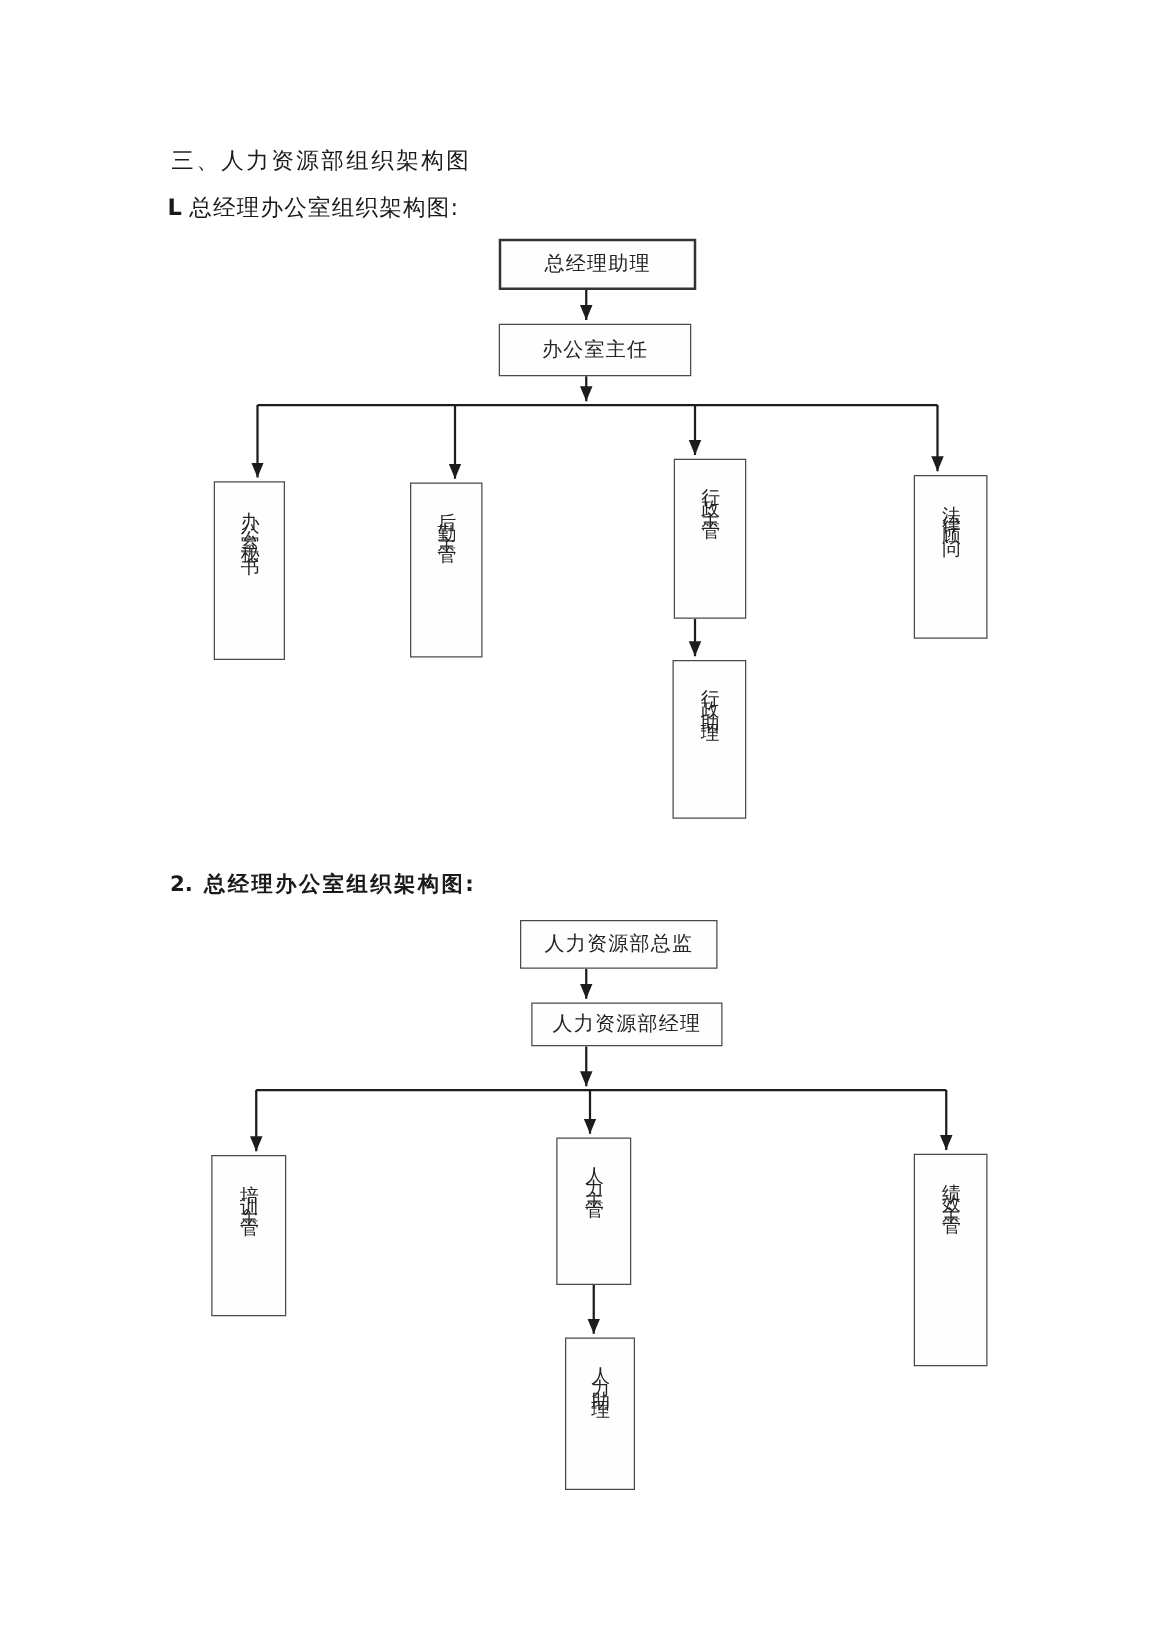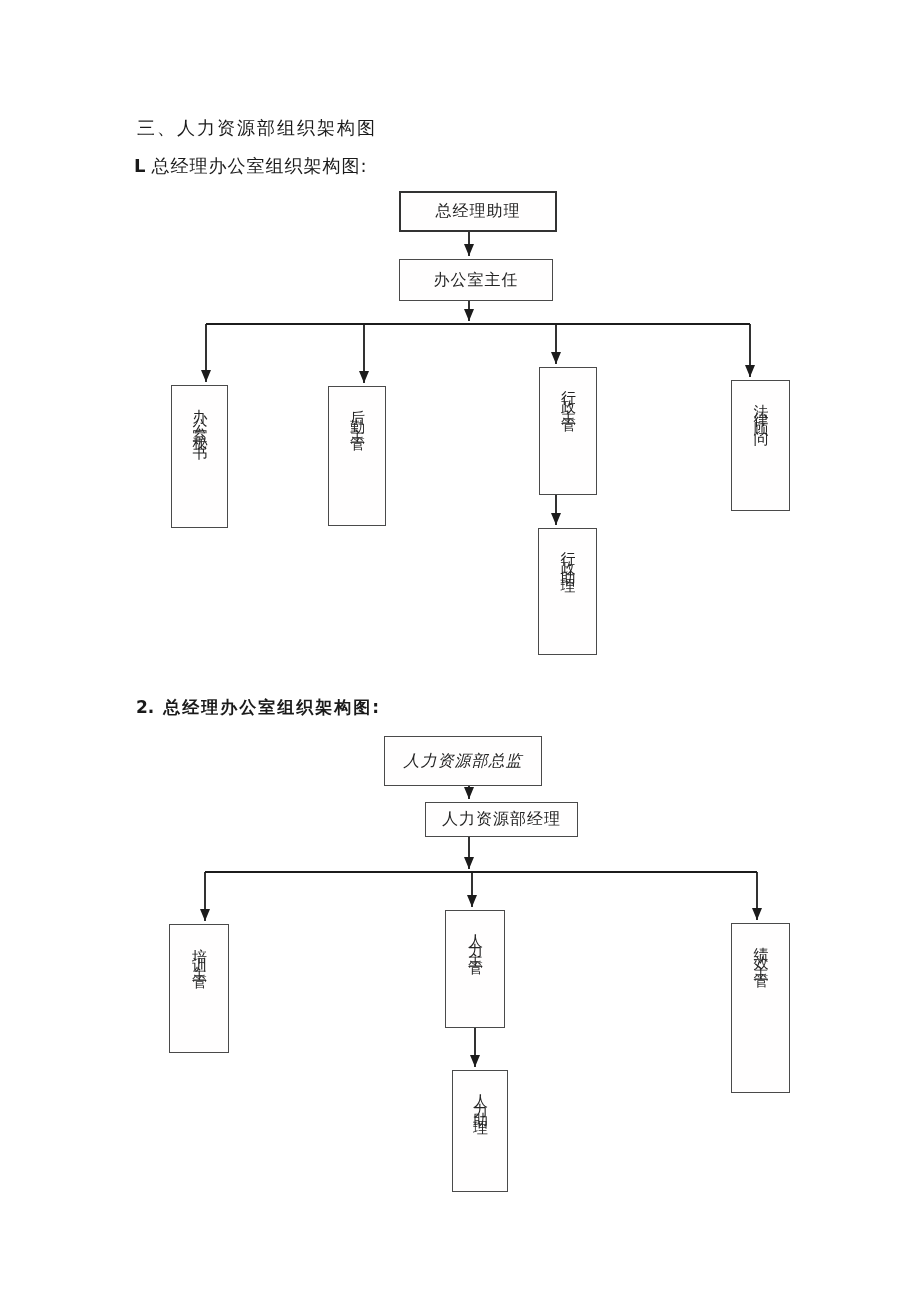--- a/index.html
+++ b/index.html
@@ -139,21 +139,21 @@
   </div>
 
   <div class="node node-v" style="left:731px; top:380px; width:59px; height:131px;">
     <span class="label">法律顾问</span>
   </div>
 
   <div class="node node-v" style="left:538px; top:528px; width:59px; height:127px;">
     <span class="label">行政助理</span>
   </div>
 
-  <div class="node node-h" style="left:384px; top:736px; width:158px; height:50px;font-style:italic;">
+  <div class="node node-h" style="left:416px; top:736px; width:158px; height:39px;">
     <span class="label">人力资源部总监</span>
   </div>
 
   <div class="node node-h" style="left:400px; top:802px; width:153px; height:35px;margin-left:25px;">
     <span class="label">人力资源部经理</span>
   </div>
 
   <div class="node node-v" style="left:169px; top:924px; width:60px; height:129px;">
     <span class="label">培训主管</span>
   </div>

